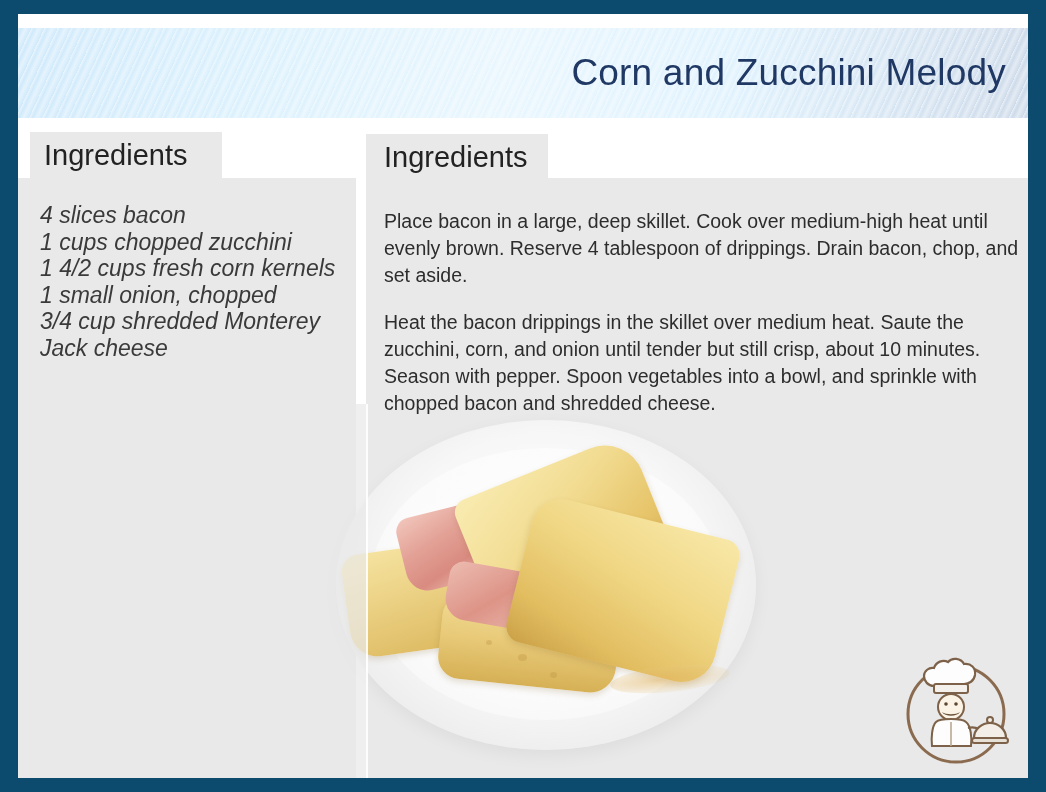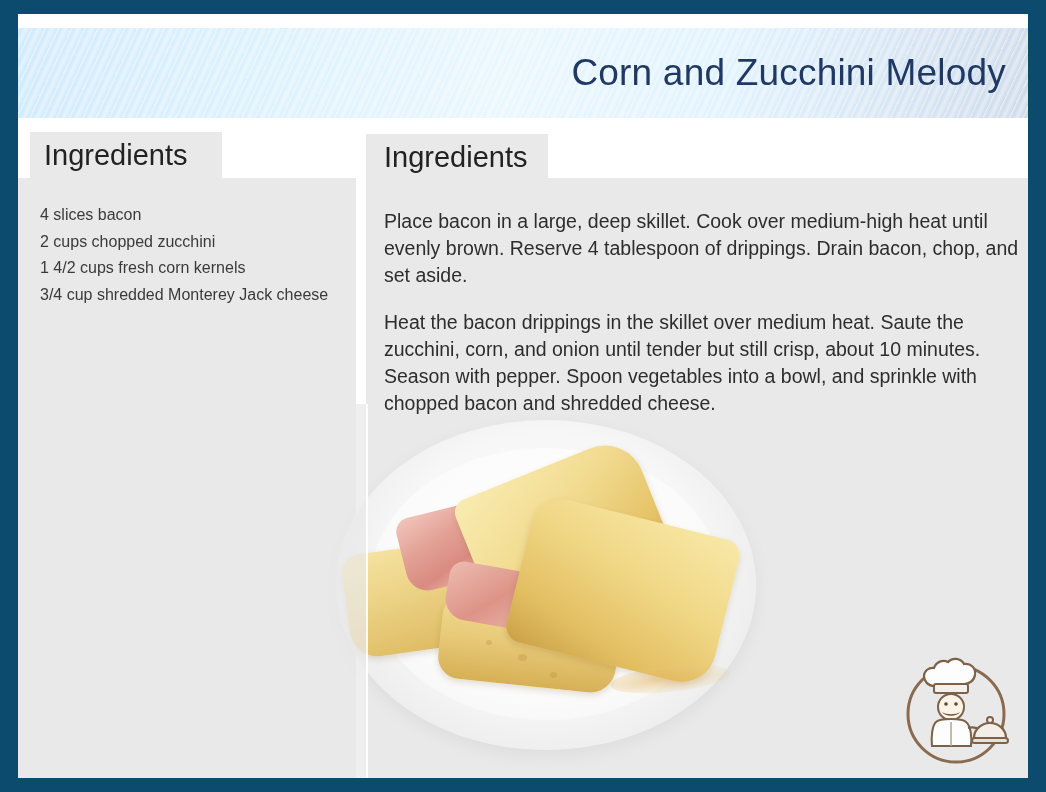--- a/index.html
+++ b/index.html
@@ -106,23 +106,24 @@
     font-weight: normal;
     white-space: nowrap;
   }
 
   
   .ingredients-list {
     position: absolute;
     left: 22px;
     top: 188px;
     width: 320px;
-    font-size: 16px;
+    font-size: 23px;
     line-height: 26.5px;
     color: #3a3a3a;
+    font-style: italic;
   }
   .ingredients-list .ing-item {
     white-space: pre-wrap;
   }
 
   
   .directions-body {
     position: absolute;
     left: 366px;
     top: 194px;
@@ -269,22 +270,23 @@
       <div class="title-text">Corn and Zucchini Melody</div>
     </div>
 
     <div class="panel panel-ingredients"></div>
     <div class="section-tab tab-ingredients">
       <div class="section-title">Ingredients</div>
     </div>
 
     <div class="ingredients-list">
       <div class="ing-item">4 slices bacon</div>
-      <div class="ing-item">2 cups chopped zucchini</div>
+      <div class="ing-item">1 cups chopped zucchini</div>
       <div class="ing-item">1 4/2 cups fresh corn kernels</div>
+      <div class="ing-item">1 small onion, chopped</div>
       <div class="ing-item">3/4 cup shredded Monterey Jack cheese</div>
     </div>
 
     <div class="panel panel-directions"></div>
     <div class="section-tab tab-directions">
       <div class="section-title">Ingredients</div>
     </div>
 
     <div class="directions-body">
       <p>Place bacon in a large, deep skillet. Cook over medium-high heat until evenly brown. Reserve 4 tablespoon of drippings. Drain bacon, chop, and set aside.</p>

